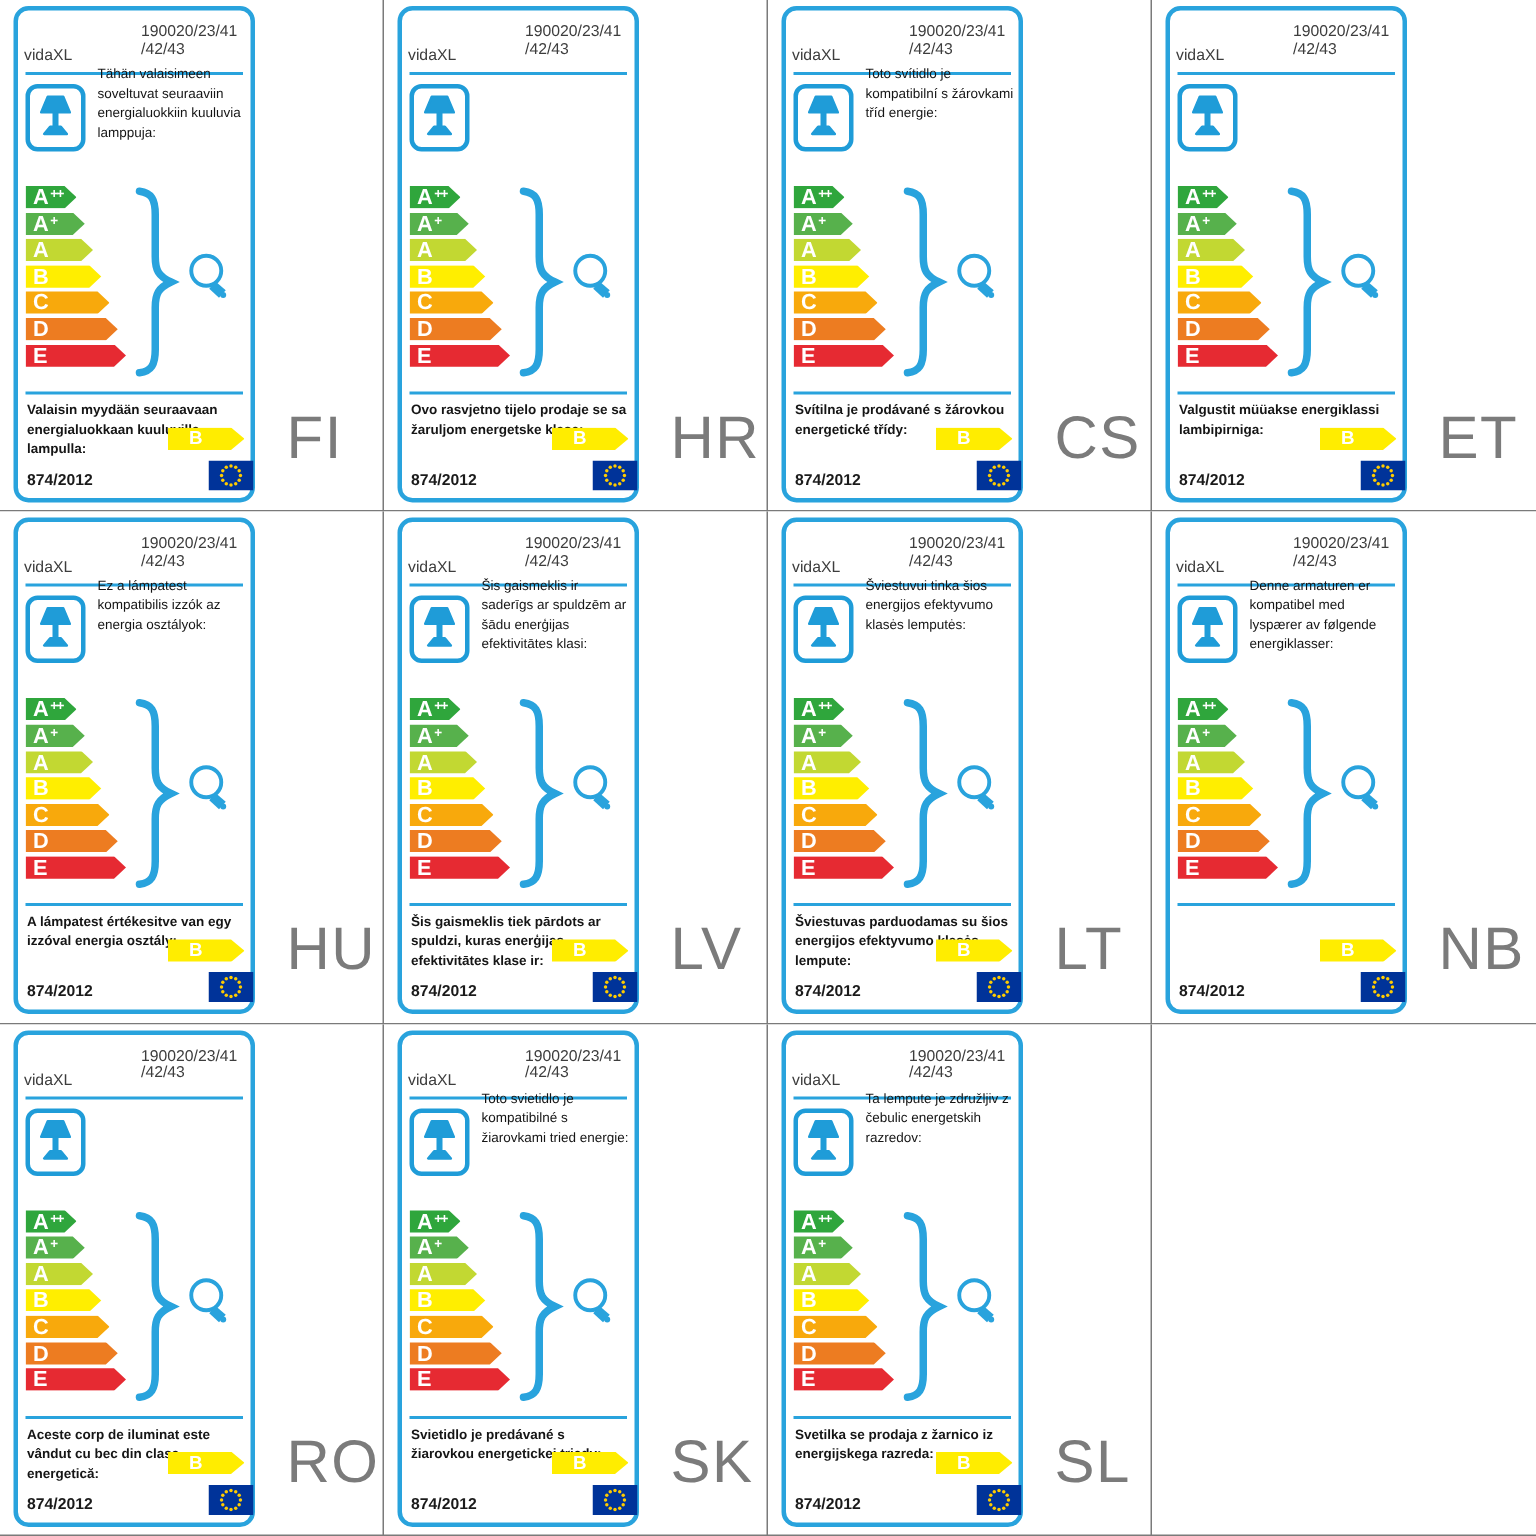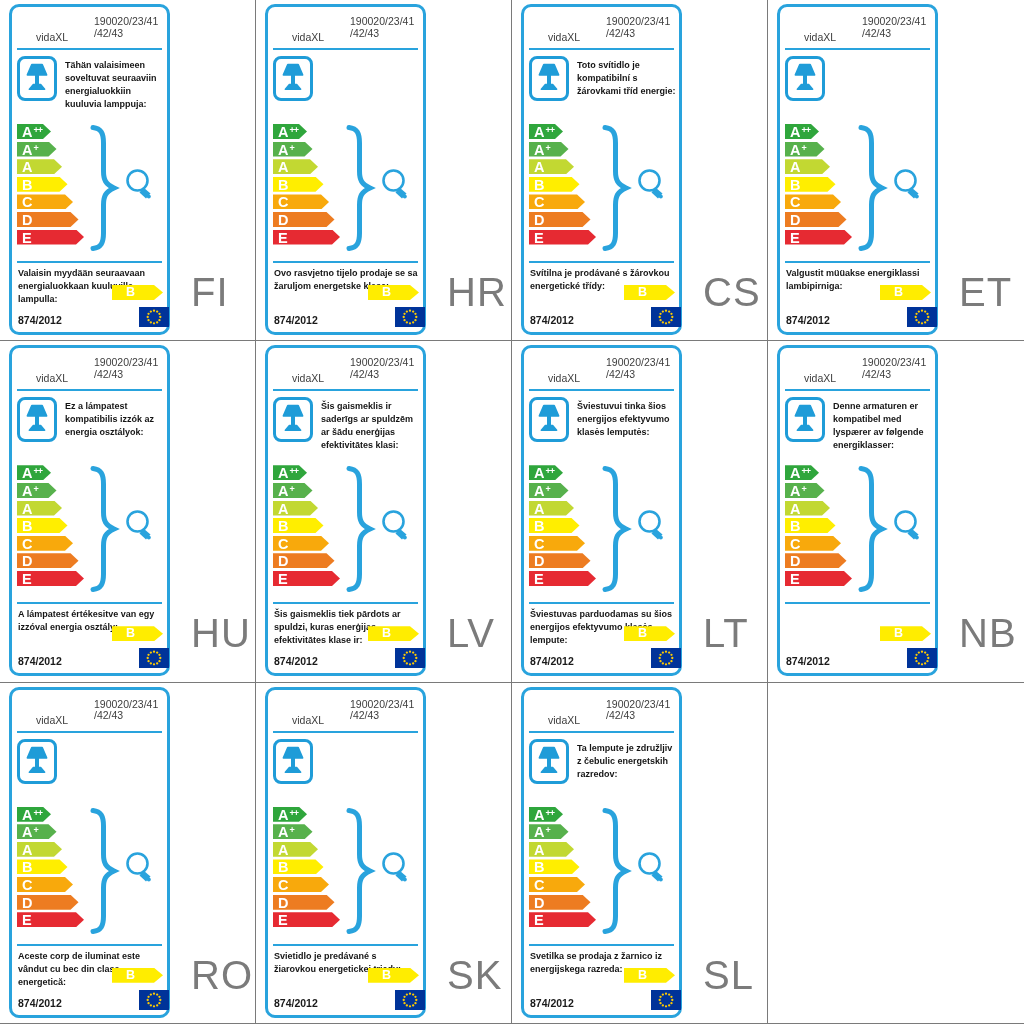--- a/index.html
+++ b/index.html
@@ -4,31 +4,31 @@
 <style>
   html,body{margin:0;padding:0;background:#ffffff;}
   body{width:1024px;height:1024px;overflow:hidden;font-family:"Liberation Sans","DejaVu Sans",sans-serif;}
   .grid{display:grid;grid-template-columns:repeat(4,256px);grid-template-rows:repeat(3,341.33px);}
   .cell{position:relative;box-sizing:border-box;background:#fff;border-right:1px solid #7a7a7a;border-bottom:1px solid #7a7a7a;}
   .cell:nth-child(4n){border-right:none;}
 
   .label{position:absolute;left:9px;top:4px;width:155px;height:325px;border:3px solid #29a3dd;border-radius:10px;background:#fff;}
   .label > *{position:absolute;}
 
-  .brand{left:24px;top:24px;font-size:10.5px;color:#3d3d3d;white-space:nowrap;}
+  .brand{left:4px;top:24px;font-size:10.5px;color:#3d3d3d;white-space:nowrap;}
   .model{left:82px;top:9px;font-size:10.5px;line-height:11.5px;color:#3d3d3d;white-space:nowrap;}
 
   .hline{left:5px;right:5px;height:2px;background:#29a3dd;}
   .hline-top{top:41px;}
   .hline-bottom{top:254px;}
 
   .icon-box{left:5px;top:49px;width:40px;height:45px;box-sizing:border-box;border:3px solid #1f9cd8;border-radius:8px;display:flex;align-items:center;justify-content:center;}
   .icon-box svg{width:28px;height:33px;}
 
-  .compat{left:53px;top:52px;width:100px;font-size:9px;font-weight:700;line-height:13px;color:#151515;}
+  .compat{left:53px;top:36px;width:100px;font-size:9px;font-weight:400;line-height:13px;color:#151515;}
 
   .arrows{left:5px;top:117px;width:120px;}
   .class-arrow{height:15px;margin-bottom:2.6px;clip-path:polygon(0 0,calc(100% - 8px) 0,100% 50%,calc(100% - 8px) 100%,0 100%);color:#fff;font-weight:700;line-height:15px;white-space:nowrap;}
   .class-arrow .cl{font-size:14.5px;padding-left:5px;}
   .class-arrow .csup{font-size:9px;position:relative;top:-4px;letter-spacing:-1px;margin-left:1px;}
 
   .brace{left:76px;top:117px;width:36px;height:128px;}
   .bulb{left:110px;top:159px;width:42px;height:42px;}
 
   .soldtext{left:6px;top:260px;width:146px;font-size:9px;font-weight:700;line-height:13px;color:#151515;}
@@ -616,20 +616,21 @@
       </div>
       <div class="hline hline-top"></div>
 
       <div class="icon-box">
         <svg viewBox="0 0 35 39" xmlns="http://www.w3.org/2000/svg">
           <path d="M11,2 L24,2 L29.5,15 L5.5,15 Z" fill="#1f9cd8" stroke="#1f9cd8" stroke-width="2" stroke-linejoin="round"></path>
           <rect x="15" y="15" width="5" height="13" fill="#1f9cd8"></rect>
           <path d="M8,33 L27,33 L22,27 L13,27 Z" fill="#1f9cd8" stroke="#1f9cd8" stroke-width="2" stroke-linejoin="round"></path>
         </svg>
       </div>
+      <div class="compat">Toto svietidlo je kompatibilné s žiarovkami tried energie:</div>
 
       <div class="arrows">
         <div class="class-arrow" style="background: rgb(47, 166, 60); width: 34px;"><span class="cl">A</span><span class="csup">++</span></div>
         <div class="class-arrow" style="background: rgb(87, 177, 76); width: 39.5px;"><span class="cl">A</span><span class="csup">+</span></div>
         <div class="class-arrow" style="background: rgb(194, 216, 50); width: 45px;"><span class="cl">A</span><span class="csup"></span></div>
         <div class="class-arrow" style="background: rgb(255, 238, 0); width: 50.5px;"><span class="cl">B</span><span class="csup"></span></div>
         <div class="class-arrow" style="background: rgb(248, 169, 12); width: 56px;"><span class="cl">C</span><span class="csup"></span></div>
         <div class="class-arrow" style="background: rgb(237, 124, 33); width: 61.5px;"><span class="cl">D</span><span class="csup"></span></div>
         <div class="class-arrow" style="background: rgb(230, 42, 50); width: 67px;"><span class="cl">E</span><span class="csup"></span></div>
       </div>

